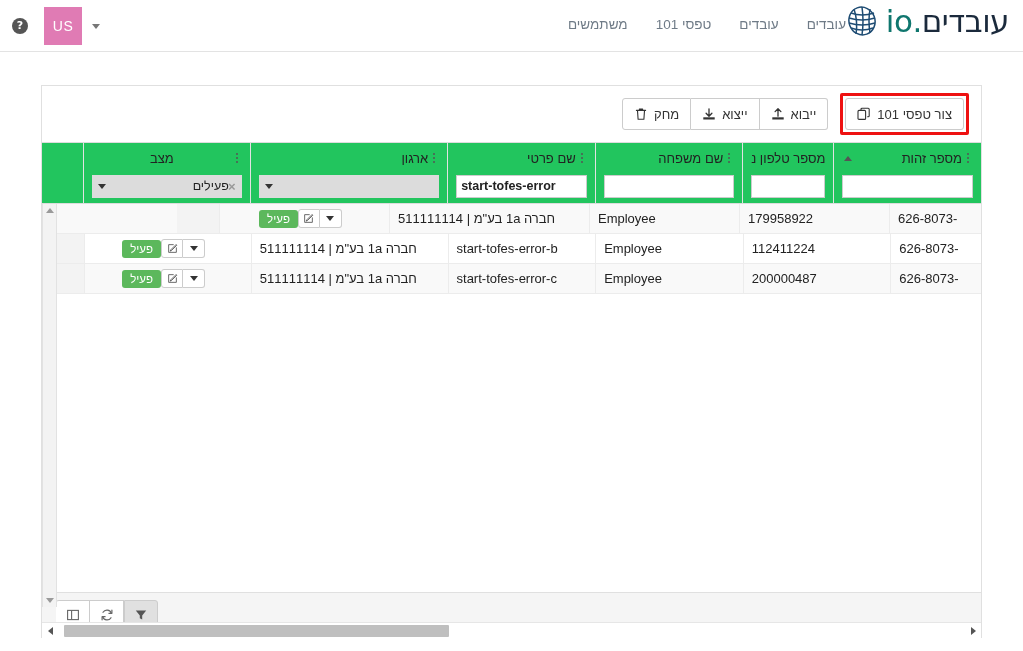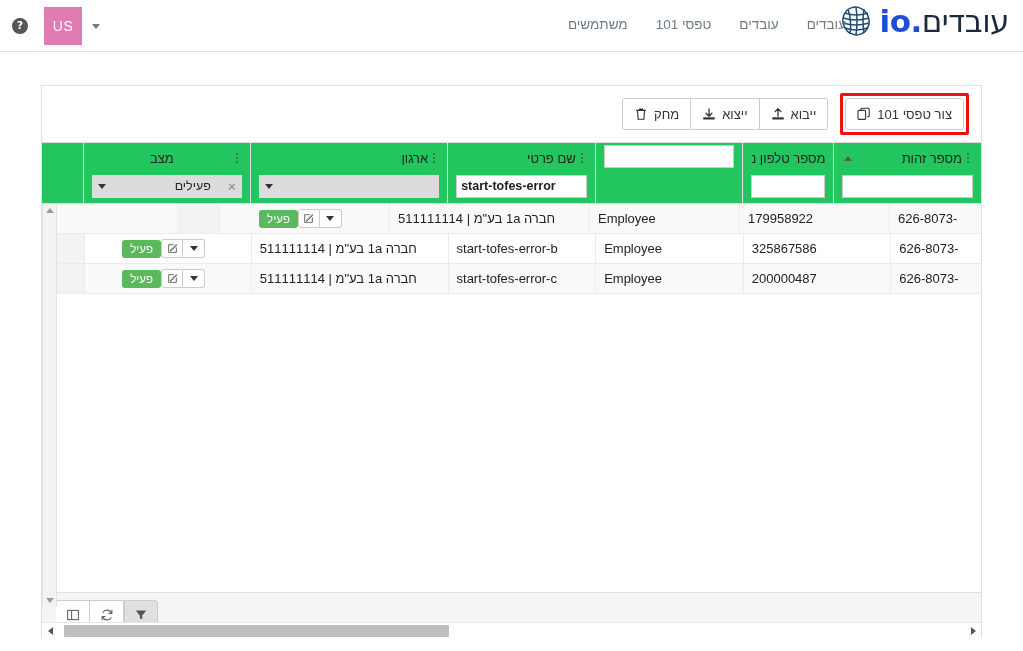--- a/index.html
+++ b/index.html
@@ -42,21 +42,21 @@
   }
   .logo-text {
     font-size: 31px;
     letter-spacing: -0.5px;
     color: #1b2a3c;
     font-weight: 400;
     line-height: 34px;
     font-family: "DejaVu Sans", sans-serif;
     white-space: nowrap;
   }
-  .logo-text .dotio { color: #1d4ed8; font-weight: 700; }
+  .logo-text .dotio { color: #0f766e; font-weight: 400; }
 
   .nav-items {
     position: absolute;
     top: 15px;
     right: 163px;
     display: flex;
     flex-direction: row;
     gap: 0px;
     direction: rtl;
   }
@@ -288,21 +288,20 @@
     border: none;
     box-sizing: border-box;
     font-size: 12.5px;
     display: flex;
     flex-direction: row-reverse;
     align-items: center;
     justify-content: flex-start;
     padding: 0 6px;
     color: #222;
     cursor: pointer;
-    gap: 18px;
   }
   .fsel .caret {
     width: 0; height: 0;
     border-left: 4px solid transparent;
     border-right: 4px solid transparent;
     border-top: 5px solid #333;
     margin-left: 0px;
     margin-right: auto;
   }
   .fsel .val { white-space: nowrap; }
@@ -592,20 +591,28 @@
       <div class="hcell" style="width:92px">
         <div class="hcell-title">
           <span class="hcell-label">מספר טלפון נ</span>
         </div>
         <div class="hcell-filter">
           <div class="fin"></div>
         </div>
       </div>
 
       <div class="hcell" style="width:150px">
+        <div class="hcell-title">
+          <span class="kebab">
+              <span></span>
+              <span></span>
+              <span></span>
+            </span>
+          <span class="hcell-label">שם משפחה</span>
+        </div>
         <div class="hcell-filter">
           <div class="fin"></div>
         </div>
       </div>
 
       <div class="hcell" style="width:150px">
         <div class="hcell-title">
           <span class="kebab">
               <span></span>
               <span></span>
@@ -678,21 +685,21 @@
               </svg>
             </span>
           </span>
           <span class="badge">פעיל</span>
         </div>
         <div class="cell" style="width:42px;background:#f3f3f3"></div>
       </div>
 
       <div class="row even">
         <div class="cell right" style="width:92px">-626-8073</div>
-        <div class="cell right" style="width:150px">325867586</div>
+        <div class="cell right" style="width:150px">112411224</div>
         <div class="cell right" style="width:150px">Employee</div>
         <div class="cell right" style="width:150px">start-tofes-error-b</div>
         <div class="cell right" style="width:200px">חברה 1a בע"מ | 511111114</div>
         <div class="cell center" style="width:170px">
           <span class="act-group">
             <span class="act-btn caret-btn">
                 <span class="act-caret"></span>
               </span>
             <span class="act-btn edit-btn">
               <svg width="11" height="11" viewBox="0 0 14 14">

